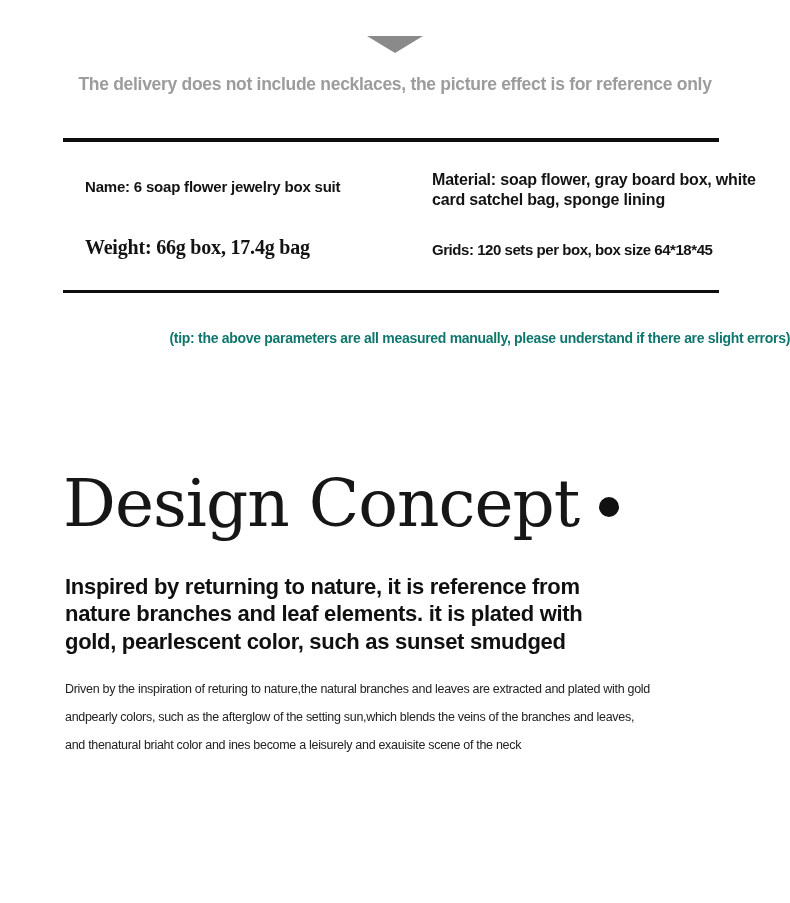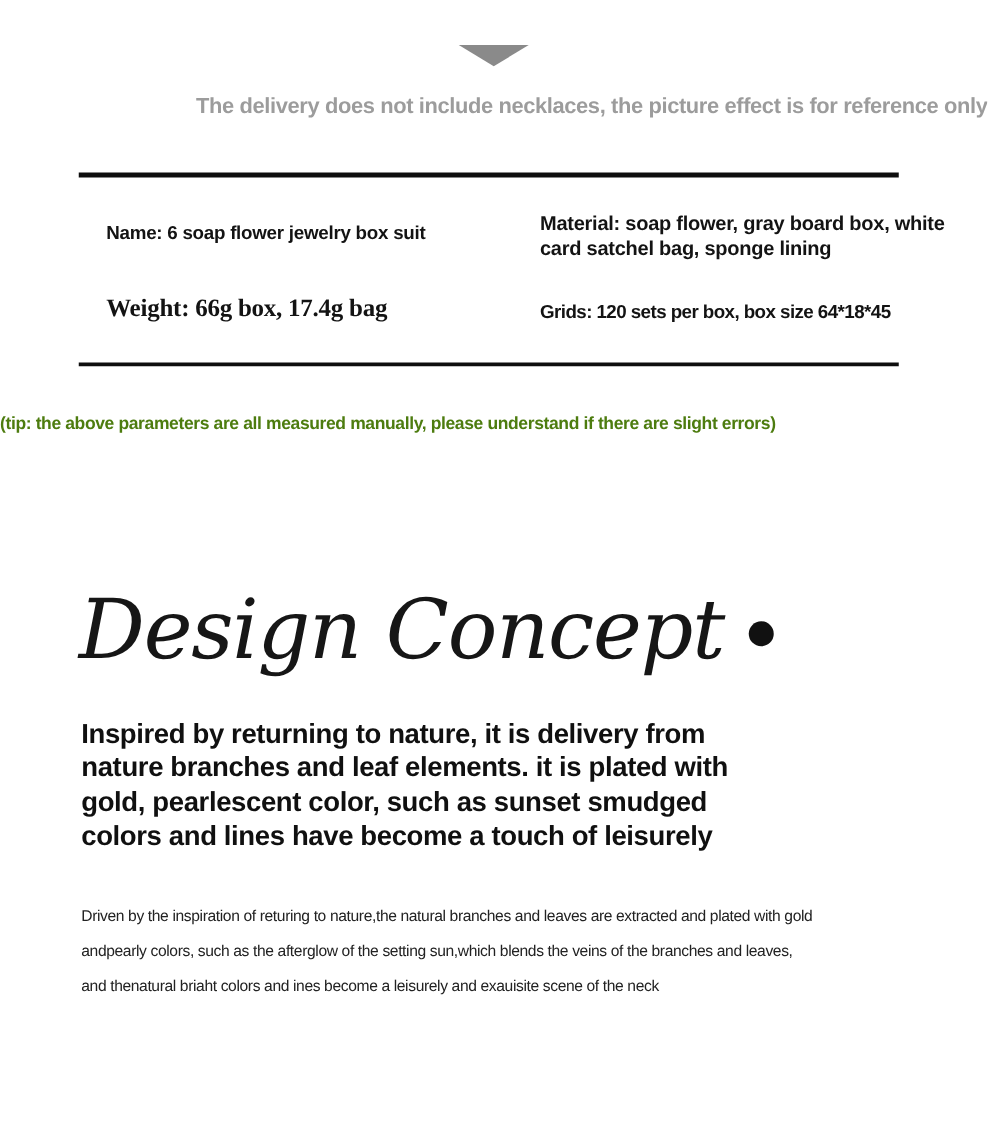--- a/index.html
+++ b/index.html
@@ -20,21 +20,21 @@
     width: 0; height: 0;
     margin: 36px auto 0 auto;
     border-left: 28px solid transparent;
     border-right: 28px solid transparent;
     border-top: 17px solid #8a8a8a;
   }
 
   
   .notice {
     margin-top: 21px;
-    text-align: right;
+    text-align: center;
     font-size: 17.5px;
     font-weight: bold;
     letter-spacing: -0.3px;
     color: #9c9c9c;
     line-height: 21px;
   }
 
   
   .divider { background: #0e0e0e; margin-left: 63px; width: 656px; }
   .divider.top { margin-top: 43px; height: 4px; }
@@ -49,37 +49,36 @@
   }
   .spec { font-weight: bold; color: #131313; }
   .spec.name   { font-size: 15px; padding-top: 8px; letter-spacing: -0.2px; }
   .spec.material { font-size: 16px; line-height: 20px; letter-spacing: -0.2px; }
   .spec.weight { font-size: 20px; letter-spacing: -0.2px; font-family: Liberation Serif, serif; }
   .spec.grids  { font-size: 15px; padding-top: 5px; letter-spacing: -0.45px; }
 
   
   .tip {
     margin-top: 37px;
-    text-align: left;
+    text-align: right;
     font-size: 14px;
     font-weight: bold;
     letter-spacing: -0.3px;
-    color: #4d7c0f;
+    color: #0f766e;
   }
 
   
   .heading-row {
     margin: 105px 0 0 63px;
     height: 106px;
     display: flex;
     align-items: center;
   }
   .script {
     font-family: "DejaVu Serif", cursive;
-    font-style: italic;
     font-size: 66px;
     color: #161616;
     letter-spacing: -1px;
     line-height: 1;
   }
   .dot {
     width: 20px; height: 20px;
     border-radius: 50%;
     background: #111111;
     margin-left: 20px;
@@ -93,21 +92,21 @@
     font-size: 22px;
     font-weight: bold;
     letter-spacing: -0.3px;
     line-height: 27.4px;
     color: #101010;
   }
   .paragraph .line { white-space: nowrap; }
 
   
   .details {
-    margin: 36px 0 0 65px;
+    margin: 20px 0 0 65px;
     font-size: 12.5px;
     font-weight: normal;
     letter-spacing: -0.3px;
     line-height: 28px;
     color: #222222;
   }
   .details .line { white-space: nowrap; }
 </style>
 </head>
 <body>
@@ -130,25 +129,24 @@
   <div class="divider bottom"></div>
 
   <div class="tip">(tip: the above parameters are all measured manually, please understand if there are slight errors)</div>
 
   <div class="heading-row">
     <span class="script">Design Concept</span>
     <span class="dot"></span>
   </div>
 
   <div class="paragraph">
-    <div class="line">Inspired by returning to nature, it is delivery from</div>
+    <div class="line">Inspired by returning to nature, it is reference from</div>
     <div class="line">nature branches and leaf elements. it is plated with</div>
     <div class="line">gold, pearlescent color, such as sunset smudged</div>
-    <div class="line">colors and lines have become a touch of leisurely</div>
   </div>
 
   <div class="details">
     <div class="line">Driven by the inspiration of returing to nature,the natural branches and leaves are extracted and plated with gold</div>
     <div class="line">andpearly colors, such as the afterglow of the setting sun,which blends the veins of the branches and leaves,</div>
-    <div class="line">and thenatural briaht colors and ines become a leisurely and exauisite scene of the neck</div>
+    <div class="line">and thenatural briaht color and ines become a leisurely and exauisite scene of the neck</div>
   </div>
 
 </div>
 
 </body></html>

